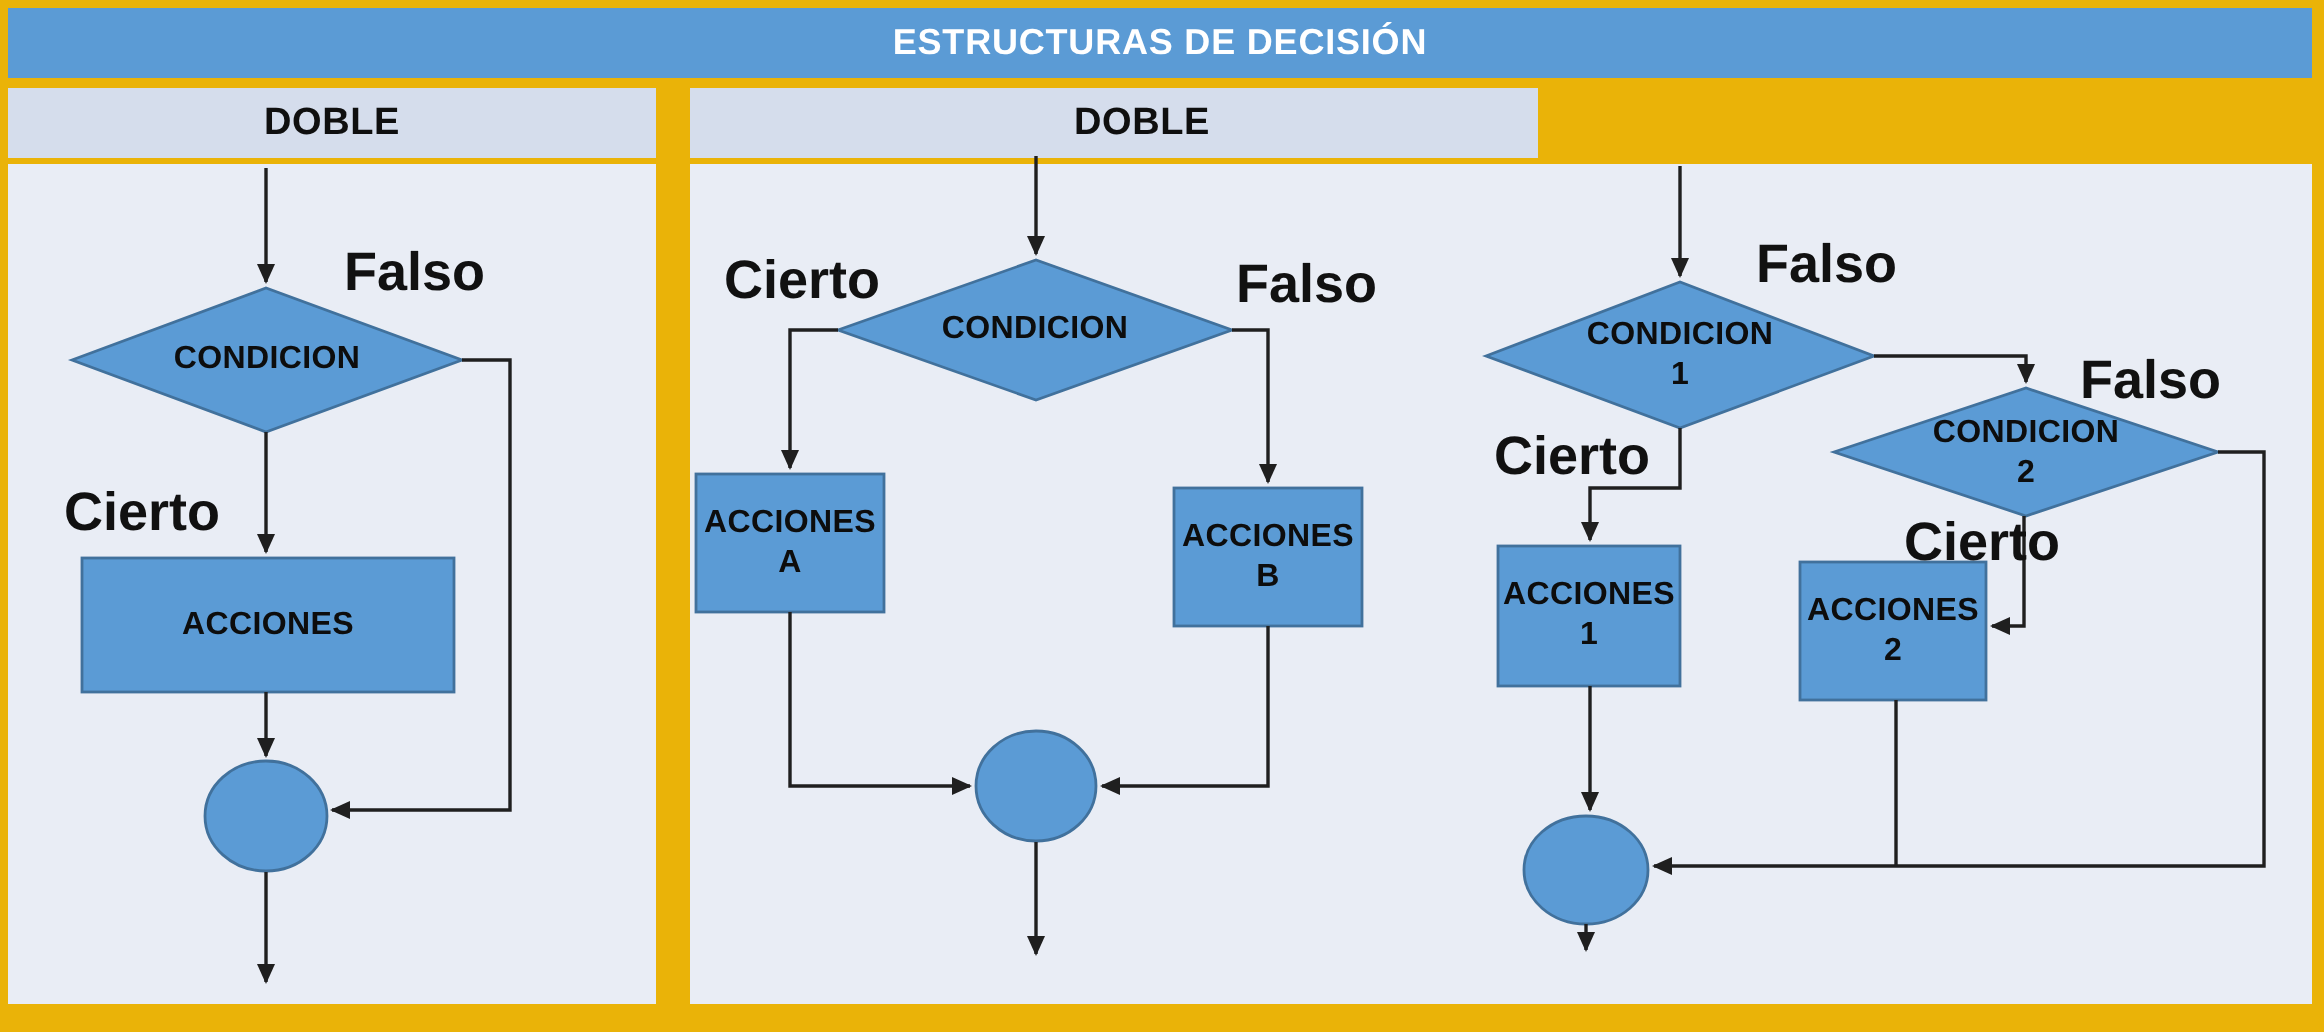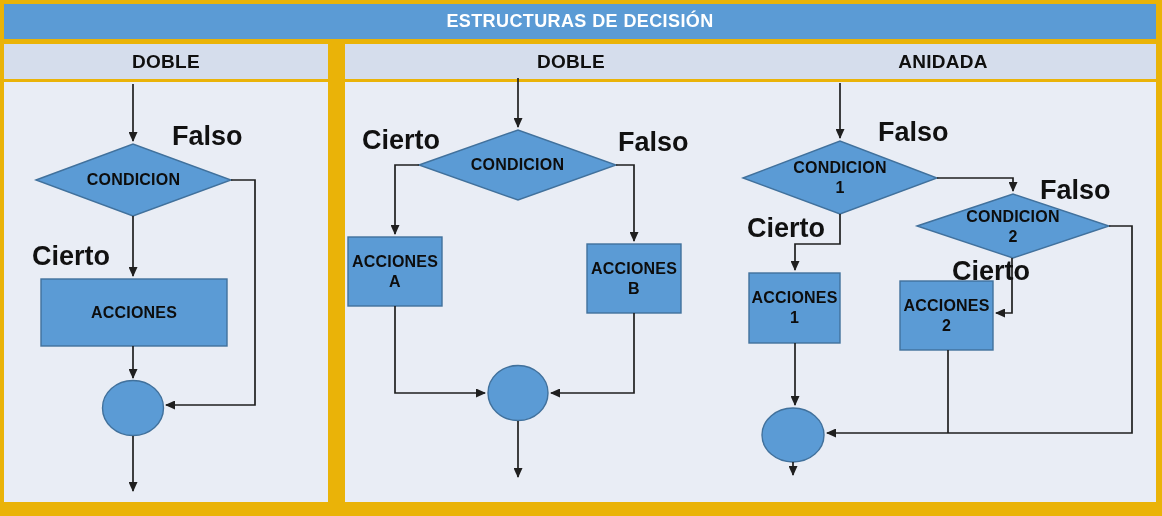--- a/index.html
+++ b/index.html
@@ -49,21 +49,20 @@
 <body>
 
 <div class="page">
 
   <div class="banner">
     <span class="banner-title">ESTRUCTURAS DE DECISIÓN</span>
   </div>
 
   <div class="hcell col1">DOBLE</div>
   <div class="hcell col2">DOBLE</div>
-  <div class="hcell col3">ANIDADA</div>
 
   <div class="bcell col1"></div>
   <div class="bcell col2"></div>
   <div class="bcell col3"></div>
 
   <svg class="overlay" width="1162" height="516" viewBox="0 0 1162 516">
     <defs>
       <marker id="ah" markerWidth="10" markerHeight="9" refX="9" refY="4.5" orient="auto" markerUnits="userSpaceOnUse">
         <path d="M0,0 L10,4.5 L0,9 Z" fill="#1f1f1f"></path>
       </marker>

